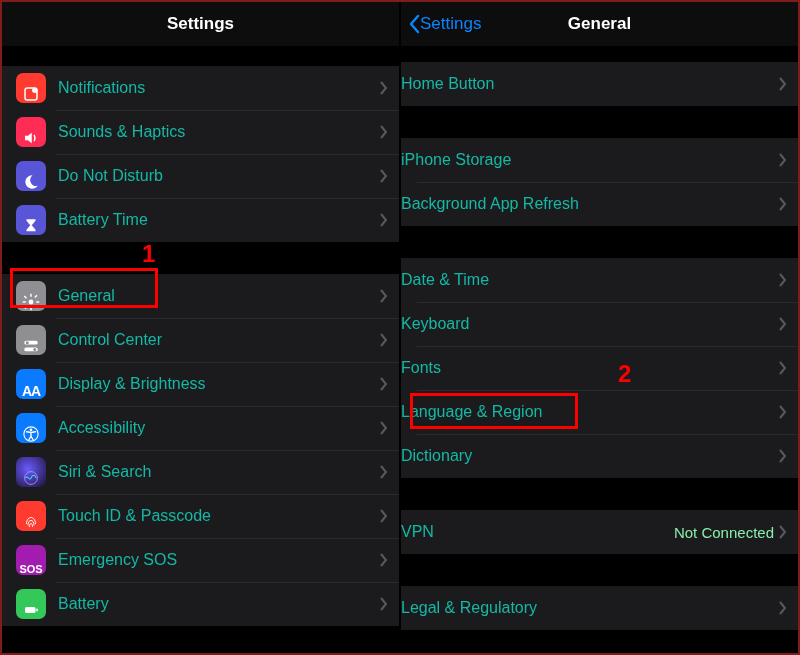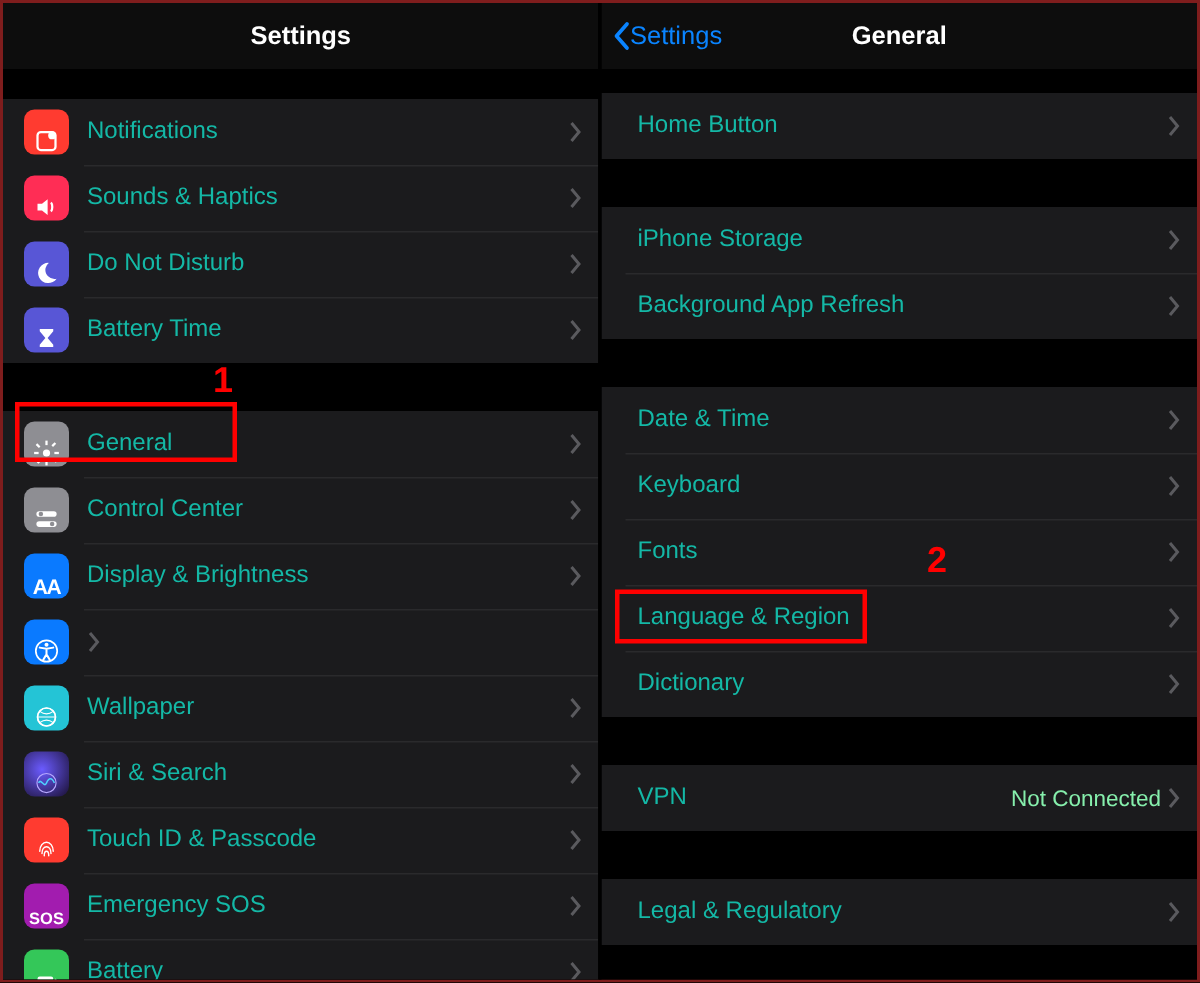--- a/index.html
+++ b/index.html
@@ -19,21 +19,21 @@
   .content { flex:1; overflow:hidden; }
   .group { margin-top:14px; background:#1b1b1d; }
   .group:first-child { margin-top:0; }
   .row { height:44px; display:flex; align-items:center; padding:0 10px 0 14px; position:relative; cursor:pointer; }
   .row + .row::before { content:""; position:absolute; left:54px; right:0; top:0; height:1px; background:#2a2a2c; }
   .row.no-icon + .row.no-icon::before { left:16px; }
   .row .icon { width:30px; height:30px; border-radius:7px; margin-right:12px; display:flex; align-items:flex-end; justify-content:center; flex-shrink:0; }
   .row .label { color:#14b8a6; font-size:16px; flex:1; }
   .row .value { color:#86efac; font-size:15px; margin-right:4px; }
   .chev { color:#5a5a5e; flex-shrink:0; }
-  .row.no-icon { padding-left:24px; }
+  .row.no-icon { padding-left:0; }
 
   
   .redbox { position:absolute; border:3px solid #f00; pointer-events:none; }
   .rednum { position:absolute; color:#f00; font-size:24px; font-weight:700; pointer-events:none; }
 
   
   .ic-svg { width:18px; height:18px; display:block; }
 </style>
 </head>
 <body>
@@ -141,32 +141,21 @@
             </svg>
       </div>
       <div class="row">
         <div class="icon" style="background:#0a7aff">
           <svg class="ic-svg" viewBox="0 0 24 24">
                 <circle cx="12" cy="12" r="9.5" fill="none" stroke="#fff" stroke-width="1.5"></circle>
                 <circle cx="12" cy="6.5" r="1.8" fill="#fff"></circle>
                 <path d="M6 9l6 1 6-1M12 10v5m0 0l-3 5m3-5l3 5" stroke="#fff" stroke-width="1.8" fill="none" stroke-linecap="round"></path>
               </svg>
         </div>
-        <svg class="chev" width="10" height="14" viewBox="0 0 8 14">
-              <path d="M1 1l5 6-5 6" fill="none" stroke="#5a5a5e" stroke-width="2"></path>
-            </svg>
-      </div>
-      <div class="row">
-        <div class="icon" style="background:#24c4d6">
-          <svg class="ic-svg" viewBox="0 0 24 24">
-                <circle cx="12" cy="12" r="8" fill="none" stroke="#fff" stroke-width="1.5"></circle>
-                <path d="M12 4a8 8 0 0 1 0 16M12 4a8 8 0 0 0 0 16M4 12h16M6 7c4 3 8 3 12 0M6 17c4-3 8-3 12 0" stroke="#fff" stroke-width="1" fill="none"></path>
-              </svg>
-        </div>
-        <div class="label">Wallpaper</div>
+        <div class="label">Accessibility</div>
         <svg class="chev" width="10" height="14" viewBox="0 0 8 14">
               <path d="M1 1l5 6-5 6" fill="none" stroke="#5a5a5e" stroke-width="2"></path>
             </svg>
       </div>
       <div class="row">
         <div class="icon" style="background:radial-gradient(circle at 40% 40%, #6b5bff, #1a1033)">
           <svg class="ic-svg" viewBox="0 0 24 24">
                 <circle cx="12" cy="12" r="8.5" fill="none" stroke="#b7a8ff" stroke-width="1"></circle>
                 <path d="M5 12c2-5 5 5 7 0s5-5 7 0" stroke="#4fd1ff" stroke-width="1.4" fill="none"></path>
               </svg>

